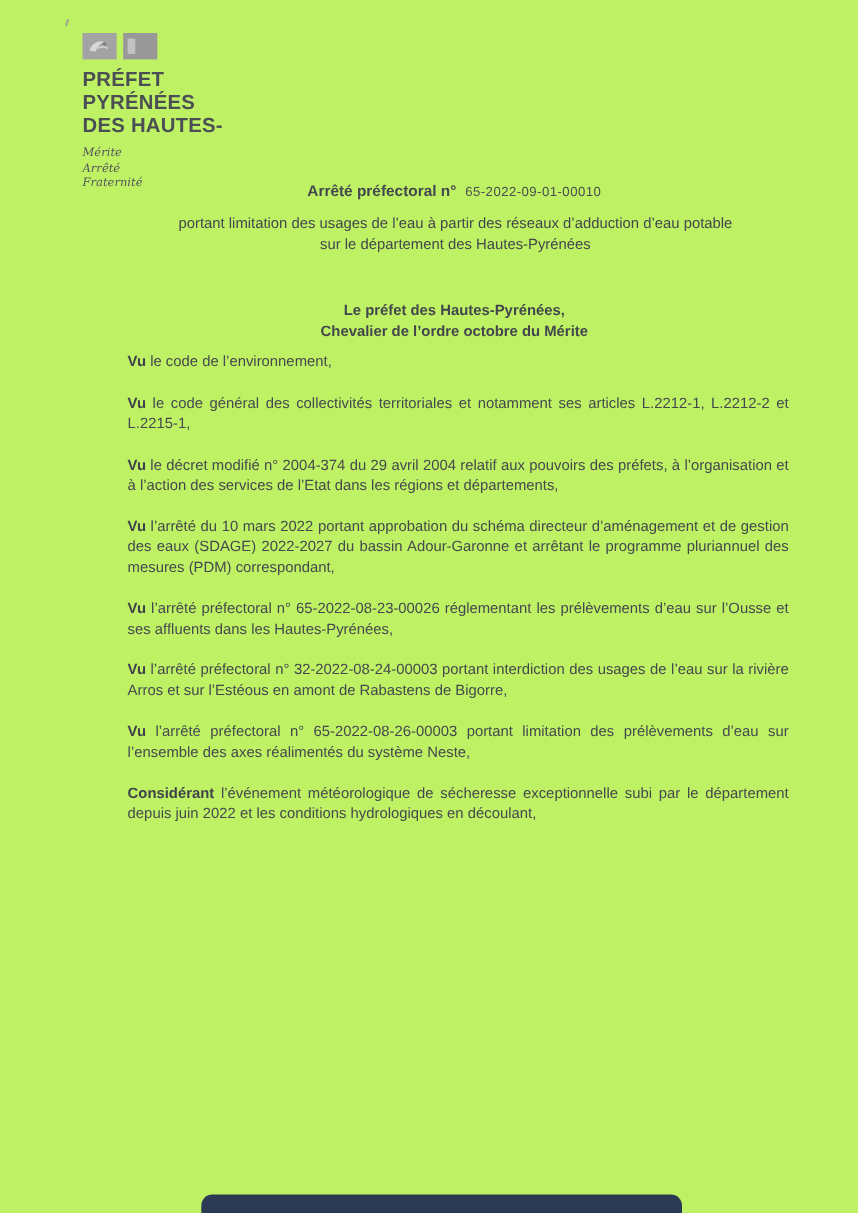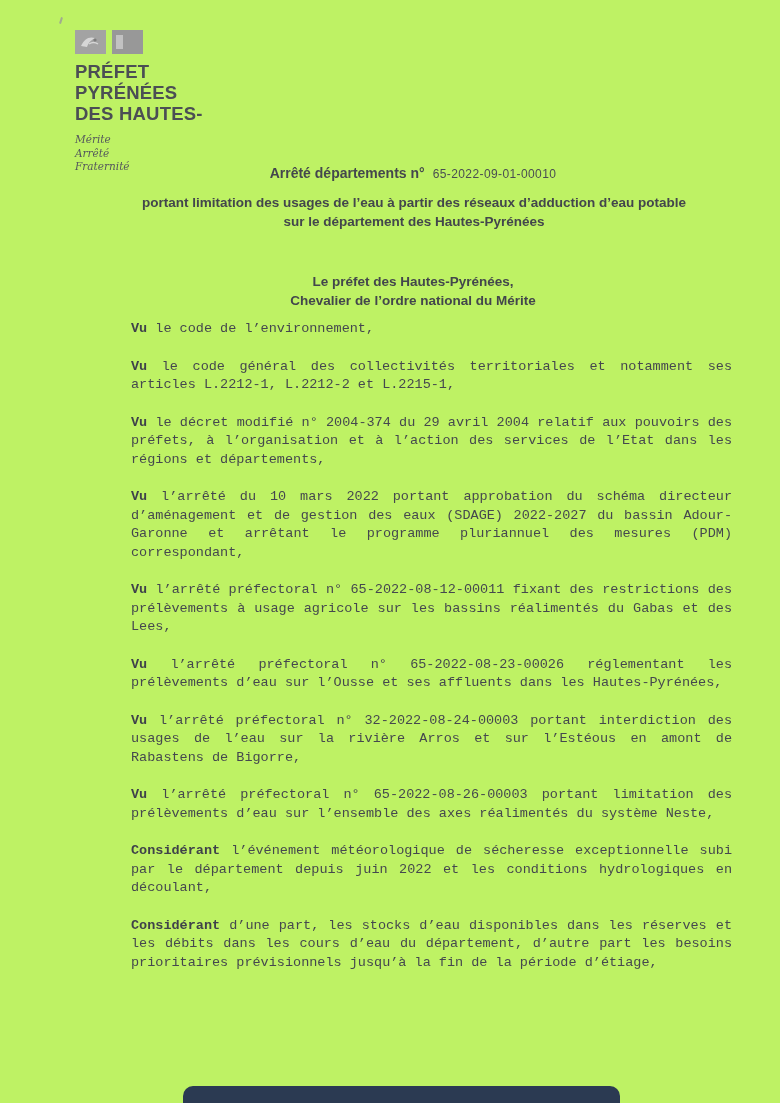--- a/index.html
+++ b/index.html
@@ -43,31 +43,31 @@
     padding-left:46px; 
     font-size:14px;color:#44474d;white-space:nowrap;
   }
   .decree-no .lbl{font-weight:bold;}
   .decree-no .num{
     font-size:12px;font-weight:normal;letter-spacing:.4px;color:#4a4d52;
     margin-left:8px;
   }
   .decree-subject{
     margin-top:13px;padding-left:48px;
-    font-weight:bold;font-size:13.5px;line-height:18.5px;color:#43464c;
+    font-weight:normal;font-size:13.5px;line-height:18.5px;color:#43464c;
   }
   .issuer{
     margin-top:42px;padding-left:46px;
     font-weight:bold;font-size:13.5px;line-height:18.5px;color:#43464c;
   }
 
   
   .doc-body{
-    position:absolute;left:131px;top:320px;width:601px;
-    font-size:13.5px;line-height:18.5px;color:#45484e;font-family:Liberation Mono, monospace;
+    position:absolute;left:116px;top:320px;width:601px;
+    font-size:13.5px;line-height:18.5px;color:#45484e;
   }
   .doc-body p.para{
     margin:0 0 19px 0;text-align:justify;
   }
   .doc-body p.para.gap-before{}
   .doc-body p.para strong{font-weight:bold;color:#3f424a;}
 
   
   .viewer-pill{
     position:absolute;left:183px;top:1086px;width:437px;height:17px;
@@ -100,40 +100,38 @@
     </div>
     <div class="motto">
       <div>Mérite</div>
       <div>Arrêté</div>
       <div>Fraternité</div>
     </div>
   </div>
 
   <div class="title-zone">
     <div class="decree-no">
-      <span class="lbl">Arrêté départements n°</span><span class="num">65-2022-09-01-00010</span>
+      <span class="lbl">Arrêté préfectoral n°</span><span class="num">65-2022-09-01-00010</span>
     </div>
     <div class="decree-subject">
       <div>portant limitation des usages de l’eau à partir des réseaux d’adduction d’eau potable</div>
       <div>sur le département des Hautes-Pyrénées</div>
     </div>
     <div class="issuer">
       <div>Le préfet des Hautes-Pyrénées,</div>
-      <div>Chevalier de l’ordre national du Mérite</div>
+      <div>Chevalier de l’ordre octobre du Mérite</div>
     </div>
   </div>
 
   <div class="doc-body" id="doc-body">
       <p class="para"><strong>Vu</strong> le code de l’environnement,</p>
       <p class="para"><strong>Vu</strong> le code général des collectivités territoriales et notamment ses articles L.2212-1, L.2212-2 et L.2215-1,</p>
       <p class="para"><strong>Vu</strong> le décret modifié n° 2004-374 du 29 avril 2004 relatif aux pouvoirs des préfets, à l’organisation et à l’action des services de l’Etat dans les régions et départements,</p>
       <p class="para"><strong>Vu</strong> l’arrêté du 10 mars 2022 portant approbation du schéma directeur d’aménagement et de gestion des eaux (SDAGE) 2022-2027 du bassin Adour-Garonne et arrêtant le programme pluriannuel des mesures (PDM) correspondant,</p>
-      <p class="para"><strong>Vu</strong> l’arrêté préfectoral n° 65-2022-08-12-00011 fixant des restrictions des prélèvements à usage agricole sur les bassins réalimentés du Gabas et des Lees,</p>
       <p class="para"><strong>Vu</strong> l’arrêté préfectoral n° 65-2022-08-23-00026 réglementant les prélèvements d’eau sur l’Ousse et ses affluents dans les Hautes-Pyrénées,</p>
       <p class="para"><strong>Vu</strong> l’arrêté préfectoral n° 32-2022-08-24-00003 portant interdiction des usages de l’eau sur la rivière Arros et sur l’Estéous en amont de Rabastens de Bigorre,</p>
       <p class="para"><strong>Vu</strong> l’arrêté préfectoral n° 65-2022-08-26-00003 portant limitation des prélèvements d’eau sur l’ensemble des axes réalimentés du système Neste,</p>
       <p class="para gap-before"><strong>Considérant</strong> l’événement météorologique de sécheresse exceptionnelle subi par le département depuis juin 2022 et les conditions hydrologiques en découlant,</p>
-      <p class="para"><strong>Considérant</strong> d’une part, les stocks d’eau disponibles dans les réserves et les débits dans les cours d’eau du département, d’autre part les besoins prioritaires prévisionnels jusqu’à la fin de la période d’étiage,</p>
     </div>
 
   <div class="viewer-pill" style="background: rgb(43, 58, 82);"></div>
 
 </div>
 
 </body></html>

